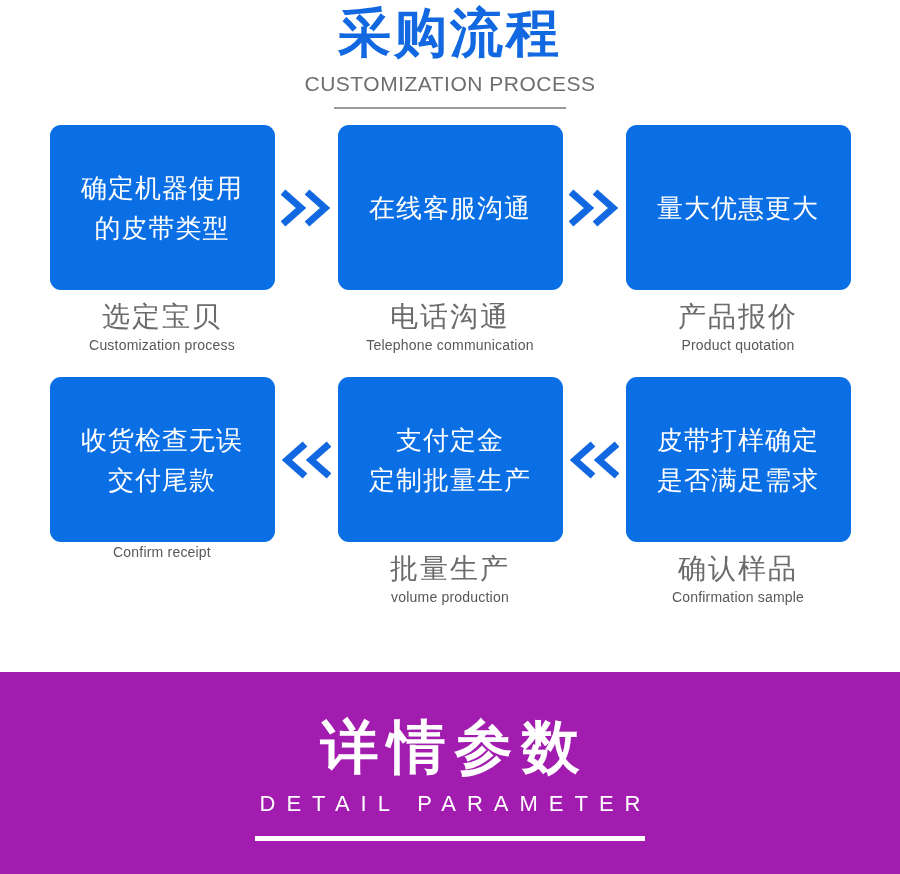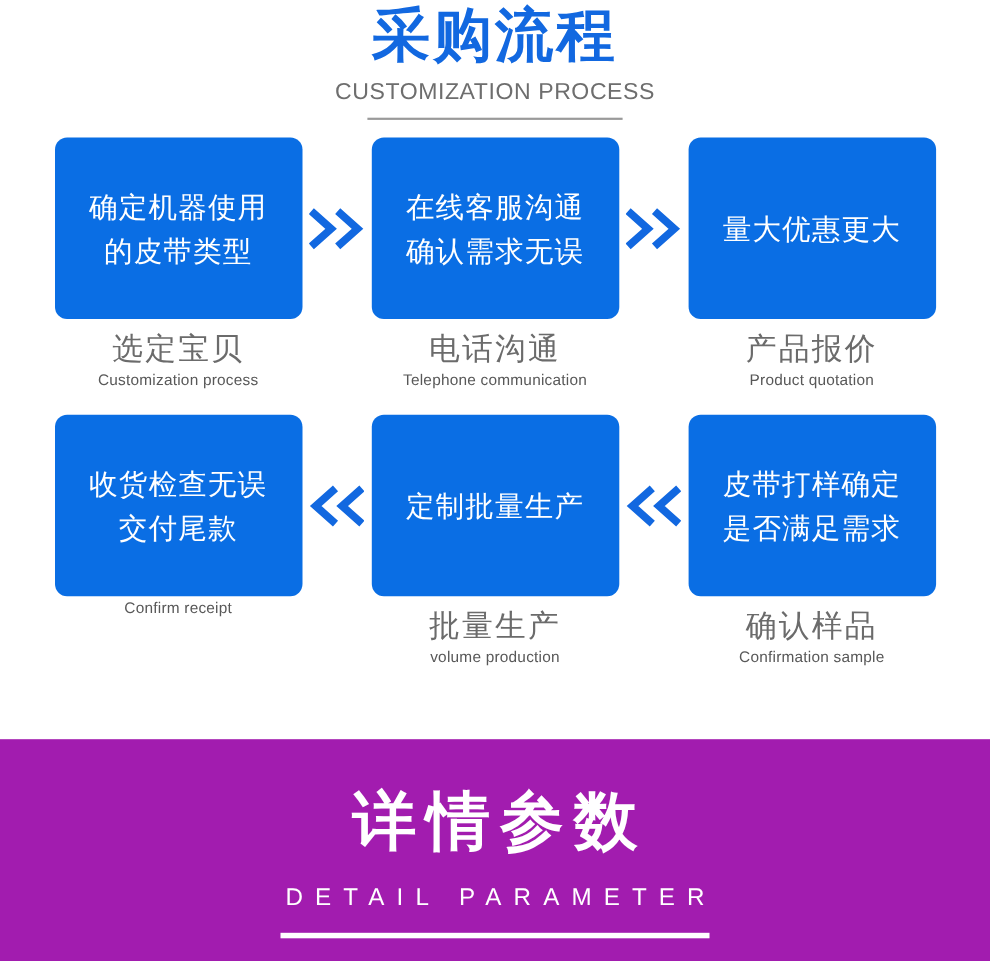--- a/index.html
+++ b/index.html
@@ -127,21 +127,21 @@
   .banner-title-cn {
     padding-top: 40px;
     font-size: 58px;
     font-weight: bold;
     color: #ffffff;
     letter-spacing: 9px;
     line-height: 70px;
     text-indent: 9px;
   }
   .banner-title-en {
-    margin-top: 20px;
+    margin-top: 8px;
     font-size: 22px;
     color: #ffffff;
     letter-spacing: 11px;
     line-height: 28px;
     text-indent: 11px;
   }
   .banner-rule {
     width: 390px;
     height: 5px;
     background: #ffffff;
@@ -173,21 +173,20 @@
     <div class="connector">
       <svg width="50" height="38" viewBox="0 0 50 38" aria-hidden="true">
         <path d="M2 3 L20 19 L2 35" fill="none" stroke="#1268e0" stroke-width="7" stroke-linecap="butt" stroke-linejoin="miter"></path>
         <path d="M26 3 L44 19 L26 35" fill="none" stroke="#1268e0" stroke-width="7" stroke-linecap="butt" stroke-linejoin="miter"></path>
       </svg>
     </div>
 
     <div class="step">
       <div class="step-box">
         <div class="step-box-line">在线客服沟通</div>
-        <div class="step-box-line">确认需求无误</div>
       </div>
       <div class="step-caption-cn">电话沟通</div>
       <div class="step-caption-en">Telephone communication</div>
     </div>
 
     <div class="connector">
       <svg width="50" height="38" viewBox="0 0 50 38" aria-hidden="true">
         <path d="M2 3 L20 19 L2 35" fill="none" stroke="#1268e0" stroke-width="7" stroke-linecap="butt" stroke-linejoin="miter"></path>
         <path d="M26 3 L44 19 L26 35" fill="none" stroke="#1268e0" stroke-width="7" stroke-linecap="butt" stroke-linejoin="miter"></path>
       </svg>
@@ -215,20 +214,21 @@
 
     <div class="connector">
       <svg width="50" height="38" viewBox="0 0 50 38" aria-hidden="true">
         <path d="M48 3 L30 19 L48 35" fill="none" stroke="#1268e0" stroke-width="7" stroke-linecap="butt" stroke-linejoin="miter"></path>
         <path d="M24 3 L6 19 L24 35" fill="none" stroke="#1268e0" stroke-width="7" stroke-linecap="butt" stroke-linejoin="miter"></path>
       </svg>
     </div>
 
     <div class="step">
       <div class="step-box">
+        <div class="step-box-line">支付定金</div>
         <div class="step-box-line">定制批量生产</div>
       </div>
       <div class="step-caption-cn">批量生产</div>
       <div class="step-caption-en">volume production</div>
     </div>
 
     <div class="connector">
       <svg width="50" height="38" viewBox="0 0 50 38" aria-hidden="true">
         <path d="M48 3 L30 19 L48 35" fill="none" stroke="#1268e0" stroke-width="7" stroke-linecap="butt" stroke-linejoin="miter"></path>
         <path d="M24 3 L6 19 L24 35" fill="none" stroke="#1268e0" stroke-width="7" stroke-linecap="butt" stroke-linejoin="miter"></path>

